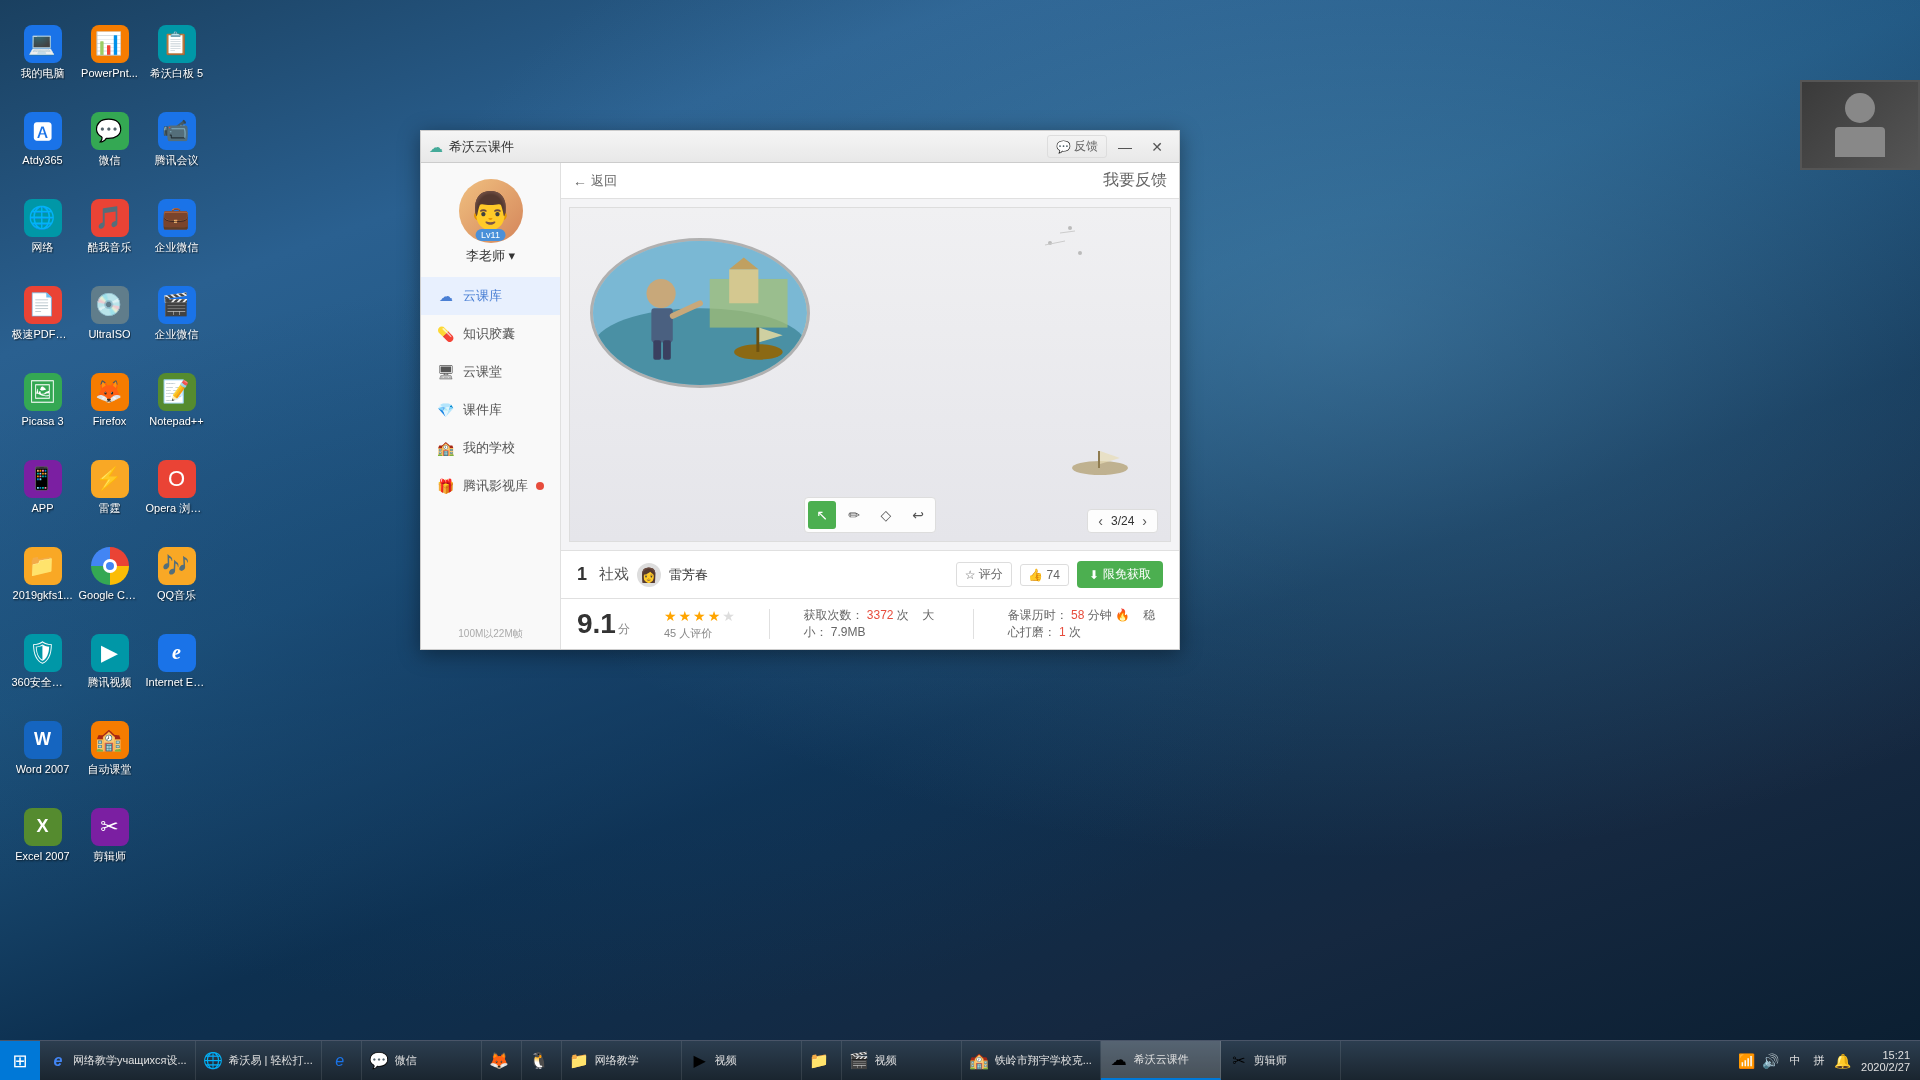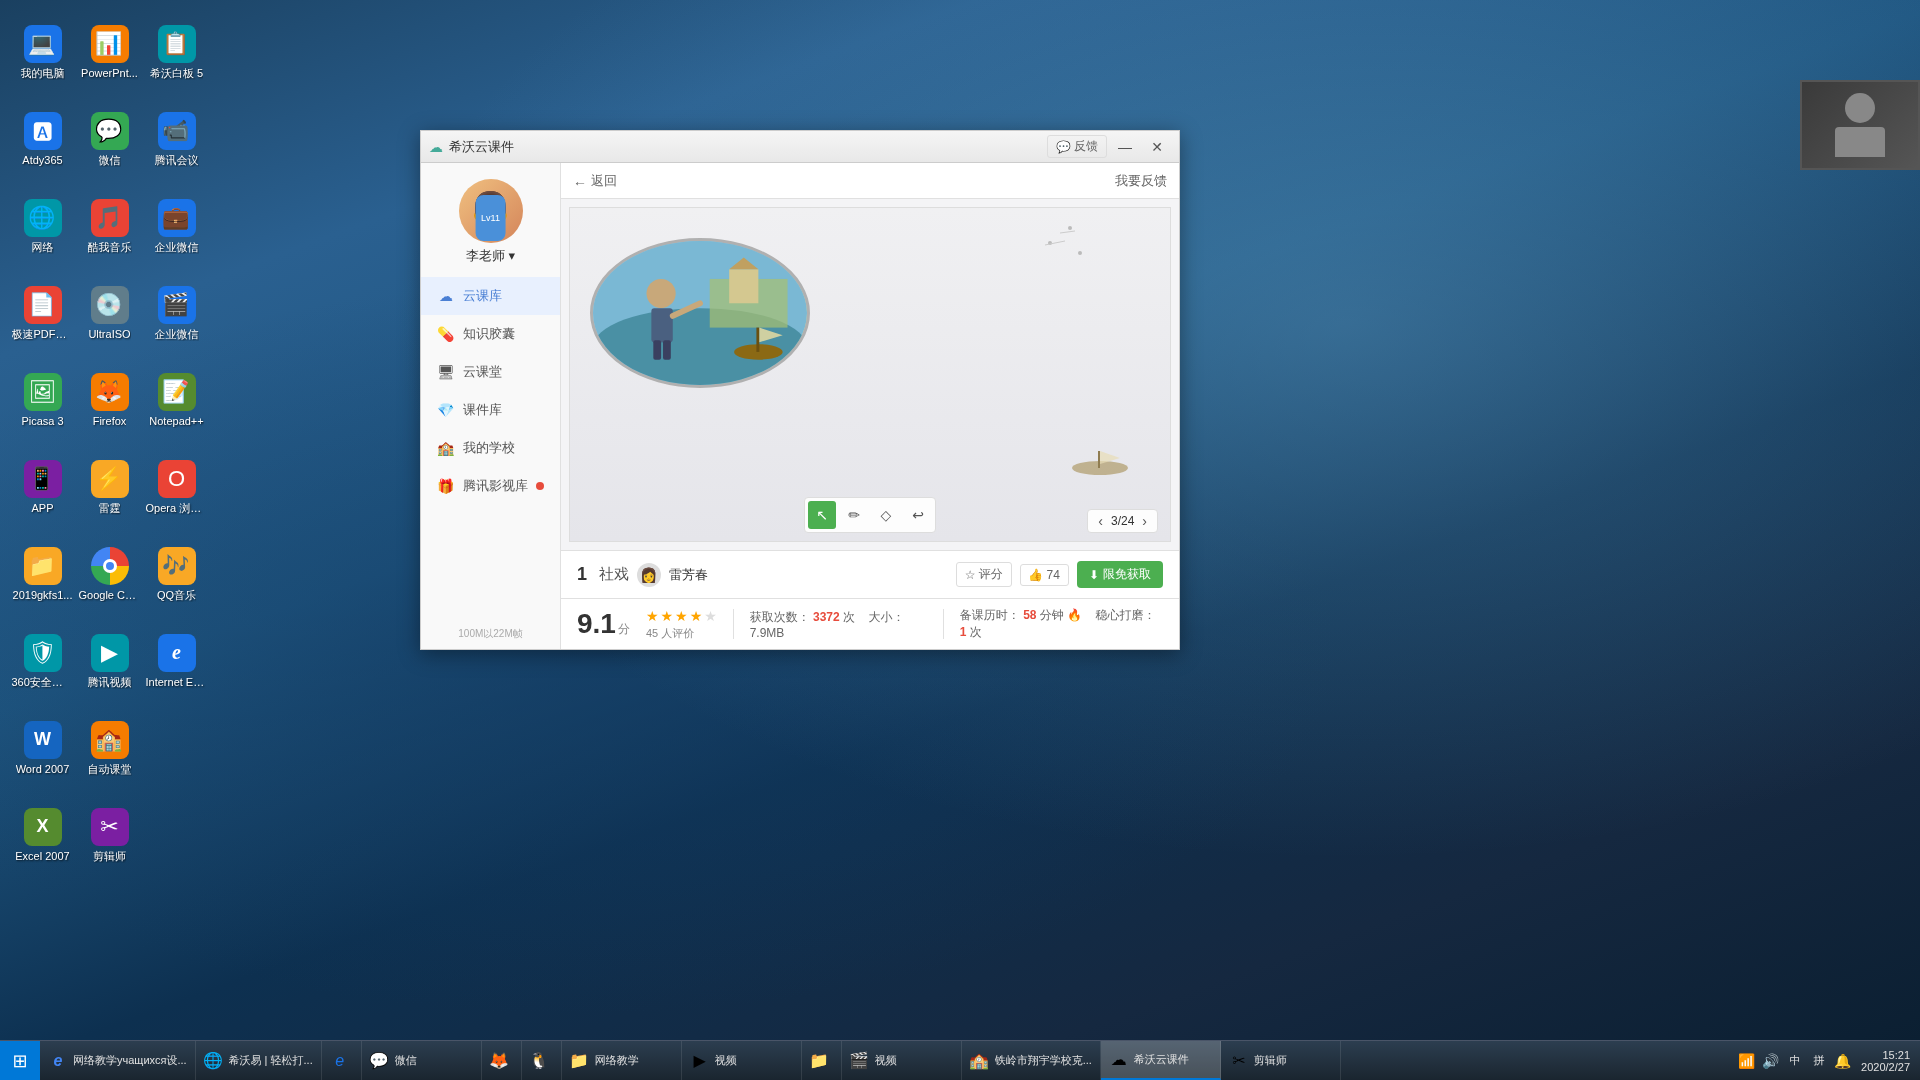--- a/index.html
+++ b/index.html
@@ -286,21 +286,21 @@
     }
 
     .avatar-badge {
       position: absolute;
       bottom: 2px;
       left: 50%;
       transform: translateX(-50%);
       background: #4a90d9;
       color: white;
       font-size: 9px;
-      padding: 18px 6px;
+      padding: 1px 6px;
       border-radius: 8px;
       white-space: nowrap;
     }
 
     .sidebar-username {
       font-size: 13px;
       color: #333;
       margin-bottom: 12px;
       cursor: pointer;
     }
@@ -373,21 +373,21 @@
       font-size: 13px;
       color: #666;
       cursor: pointer;
     }
 
     .back-arrow { font-size: 14px; }
 
     .header-spacer { flex: 1; }
 
     .feedback-btn {
-      font-size: 13px;
+      font-size: 16px;
       color: #666;
       cursor: pointer;
     }
 
     
     .slide-viewer {
       flex: 1;
       background: #e8e8ec;
       position: relative;
       overflow: hidden;
@@ -560,21 +560,21 @@
       cursor: pointer;
     }
 
     
     .stats-bar {
       background: #fff;
       border-top: 1px solid #e0e0e0;
       padding: 8px 16px;
       display: flex;
       align-items: center;
-      gap: 16px;
+      gap: 34px;
     }
 
     .score-big {
       font-size: 28px;
       font-weight: bold;
       color: #333;
     }
 
     .score-unit {
       font-size: 12px;
@@ -605,21 +605,21 @@
       background: #e0e0e0;
     }
 
     .stat-item {
       font-size: 12px;
       color: #666;
     }
 
     .stat-highlight {
       color: #e74c3c;
-      font-weight: bold;
+      font-weight: normal;
     }
 
     .stat-fire { color: #e74c3c; }
 
     
     .icon-blue { background: #1a73e8; color: white; border-radius: 8px; }
     .icon-green { background: #34a853; color: white; border-radius: 8px; }
     .icon-teal { background: #0097a7; color: white; border-radius: 8px; }
     .icon-orange { background: #f57c00; color: white; border-radius: 8px; }
     .icon-red { background: #ea4335; color: white; border-radius: 8px; }

